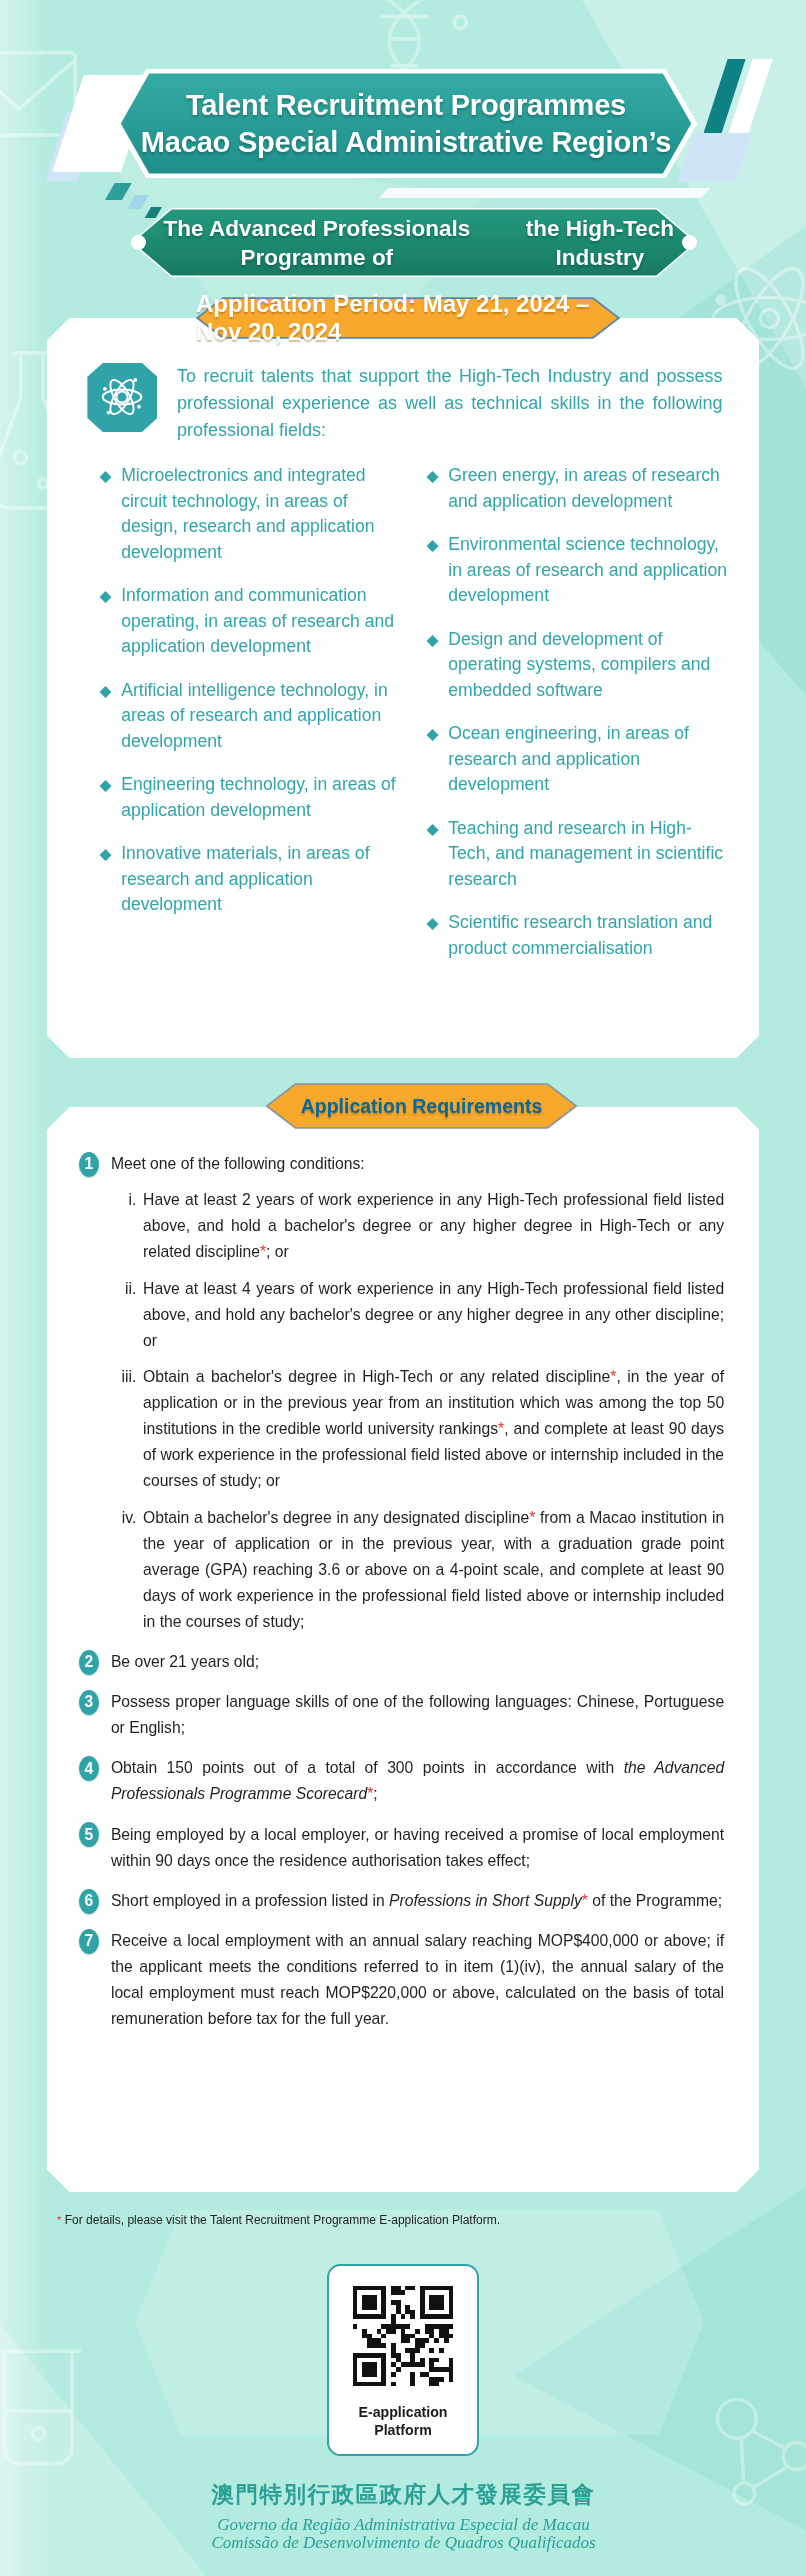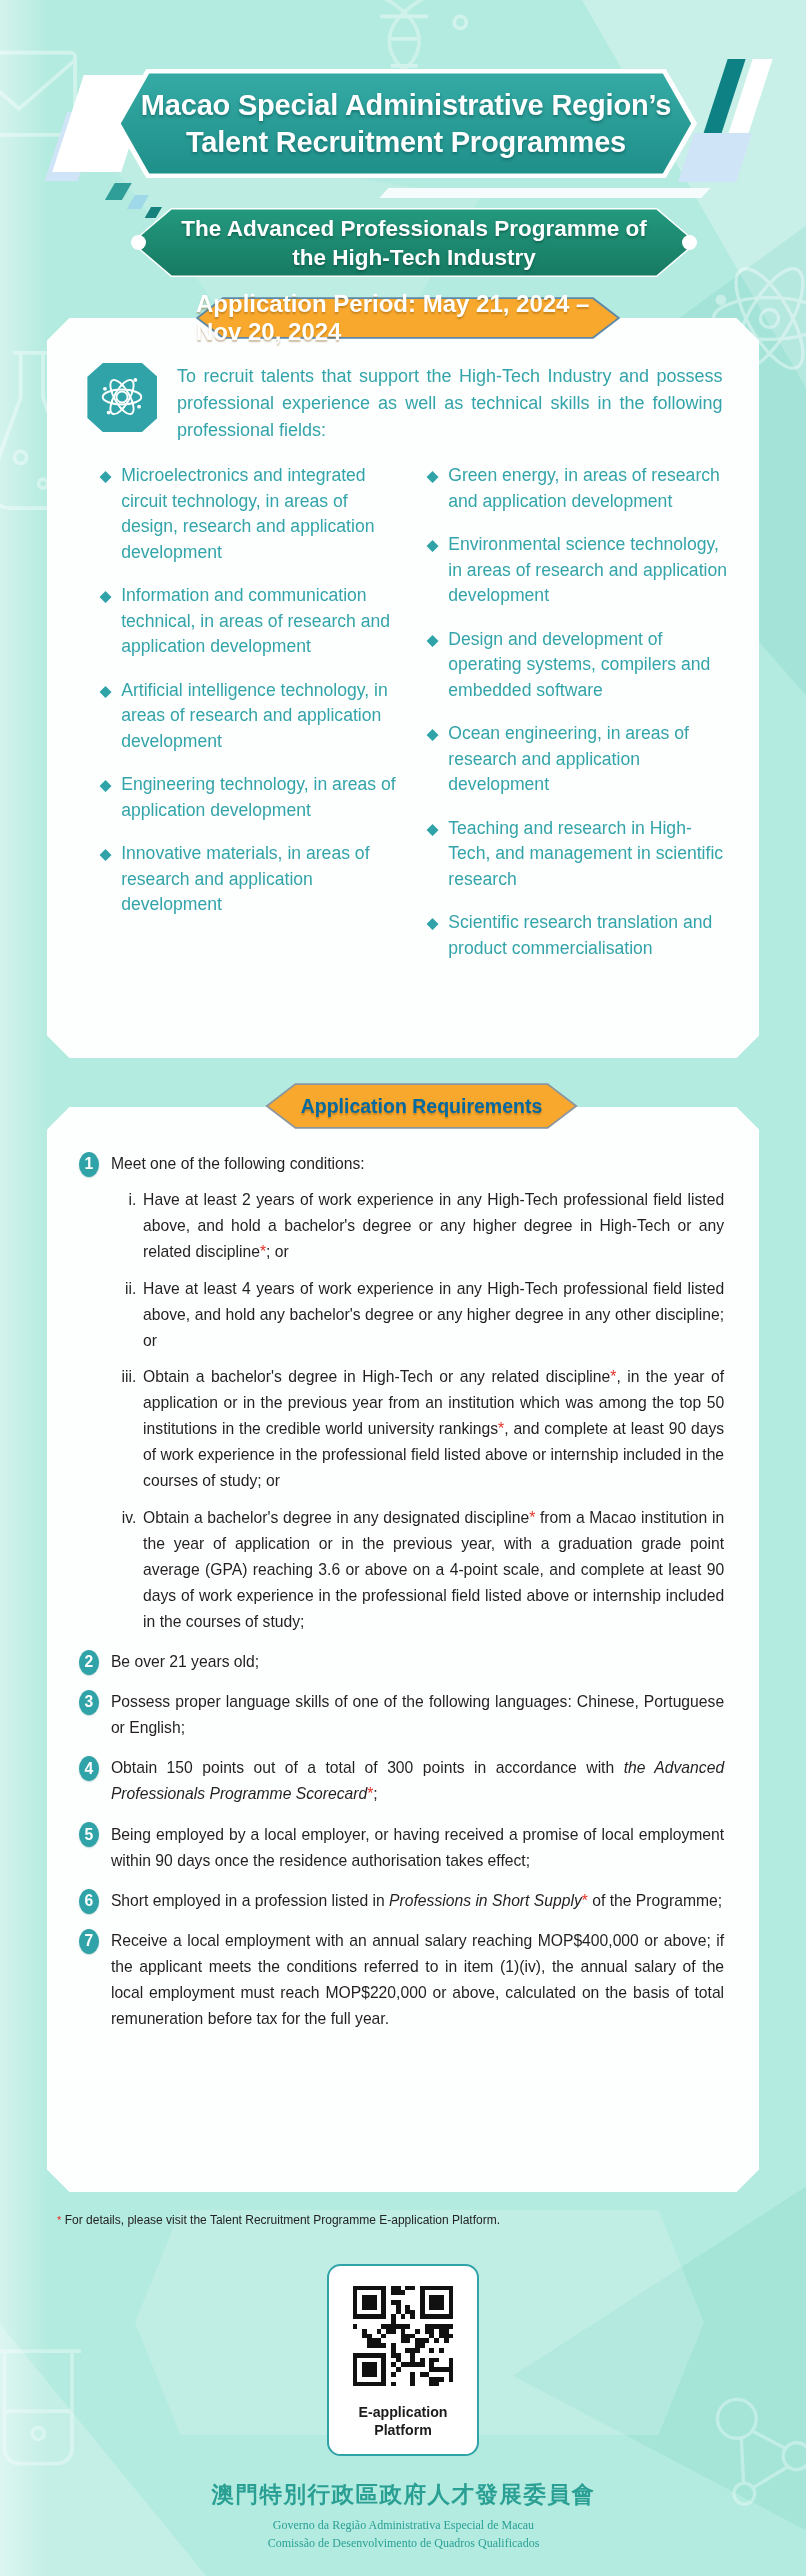--- a/index.html
+++ b/index.html
@@ -40,21 +40,21 @@
   .banner-svg{position:absolute;left:0;top:0;}
   .title-text{
     position:relative;z-index:3;width:100%;height:100%;
     display:flex;flex-direction:column;justify-content:center;align-items:center;
     color:#fff;font-weight:bold;font-size:29px;line-height:37px;letter-spacing:-0.2px;
     text-shadow:0 2.2px 3px rgba(7,78,78,.5);text-align:center;
   }
   .subtitle-area{position:absolute;left:131px;top:208px;width:566px;height:69px;}
   .subtitle-text{
     position:relative;z-index:3;width:100%;height:100%;
-    display:flex;flex-direction:column;justify-content:center;align-items:center;
+    display:flex;flex-direction:row;justify-content:center;align-items:center;
     color:#fff;font-weight:bold;font-size:22.5px;line-height:29px;
     text-shadow:0 1.5px 2.2px rgba(8,70,58,.5);text-align:center;
   }
   .period-area{position:absolute;left:196px;top:297px;width:424px;height:42px;z-index:6;}
   .period-text{
     position:relative;z-index:3;width:100%;height:100%;
     display:flex;justify-content:center;align-items:center;
     color:#fff;font-weight:bold;font-size:24px;
     text-shadow:0 1.5px 1.5px rgba(120,70,0,.35);
   }
@@ -122,21 +122,21 @@
     position:absolute;left:327px;top:2264px;width:152px;height:192px;
     background:#fff;border:2.2px solid #2fa3a8;border-radius:13.5px;box-sizing:border-box;
     display:flex;flex-direction:column;align-items:center;padding-top:9.7px;
     z-index:5;
   }
   .qr-box{width:120px;height:120px;}
   .qr-label{margin-top:7px;text-align:center;font-weight:bold;font-size:14.2px;line-height:18px;color:#1b1b1b;}
   
   .footer{position:absolute;left:0;top:2479px;width:807px;text-align:center;color:#2aa095;}
   .footer-zh{font-family:"DejaVu Sans", sans-serif;font-weight:bold;font-size:22.5px;letter-spacing:1.5px;margin-bottom:6px;}
-  .footer-pt{font-family:"Liberation Serif", serif;font-size:12px;line-height:18px;}
+  .footer-pt{font-family:"Liberation Serif", serif;font-size:17px;line-height:18px;font-style:italic;}
 </style>
 </head>
 <body>
 
 <div class="poster">
 
   <div class="facet f1"></div>
   <div class="facet f2"></div>
   <div class="facet f3"></div>
   <div class="facet f4"></div>
@@ -216,22 +216,22 @@
       <polygon points="42,0 738,0 780,73 738,146 42,146 0,73" fill="#ffffff"></polygon>
       <defs>
         <linearGradient id="tealGrad" x1="0" y1="0" x2="0" y2="1">
           <stop offset="0" stop-color="#35aaa4"></stop>
             <stop offset="1" stop-color="#1f8f8a"></stop>
         </linearGradient>
       </defs>
       <polygon points="46,6 734,6 772,73 734,140 46,140 8,73" fill="url(#tealGrad)"></polygon>
     </svg>
     <div class="title-text">
+      <span>Talent Recruitment Programmes</span>
       <span>Macao Special Administrative Region’s</span>
-      <span>Talent Recruitment Programmes</span>
     </div>
   </div>
 
   <div class="subtitle-area">
     <svg class="banner-svg" width="566" height="69" viewBox="0 0 755 92">
       <defs>
         <linearGradient id="greenGrad" x1="0" y1="0" x2="0" y2="1">
           <stop offset="0" stop-color="#23997d"></stop>
             <stop offset="1" stop-color="#177a63"></stop>
         </linearGradient>
@@ -272,21 +272,21 @@
       </div>
       <div class="columns">
         <div class="col col-left" id="fields-left">
   <div class="field-li">
     <span class="diamond">◆</span>
     <span class="field-text">Microelectronics and integrated circuit technology, in areas of design, research and application development</span>
   </div>
 
   <div class="field-li">
     <span class="diamond">◆</span>
-    <span class="field-text">Information and communication technical, in areas of research and application development</span>
+    <span class="field-text">Information and communication operating, in areas of research and application development</span>
   </div>
 
   <div class="field-li">
     <span class="diamond">◆</span>
     <span class="field-text">Artificial intelligence technology, in areas of research and application development</span>
   </div>
 
   <div class="field-li">
     <span class="diamond">◆</span>
     <span class="field-text">Engineering technology, in areas of application development</span>

